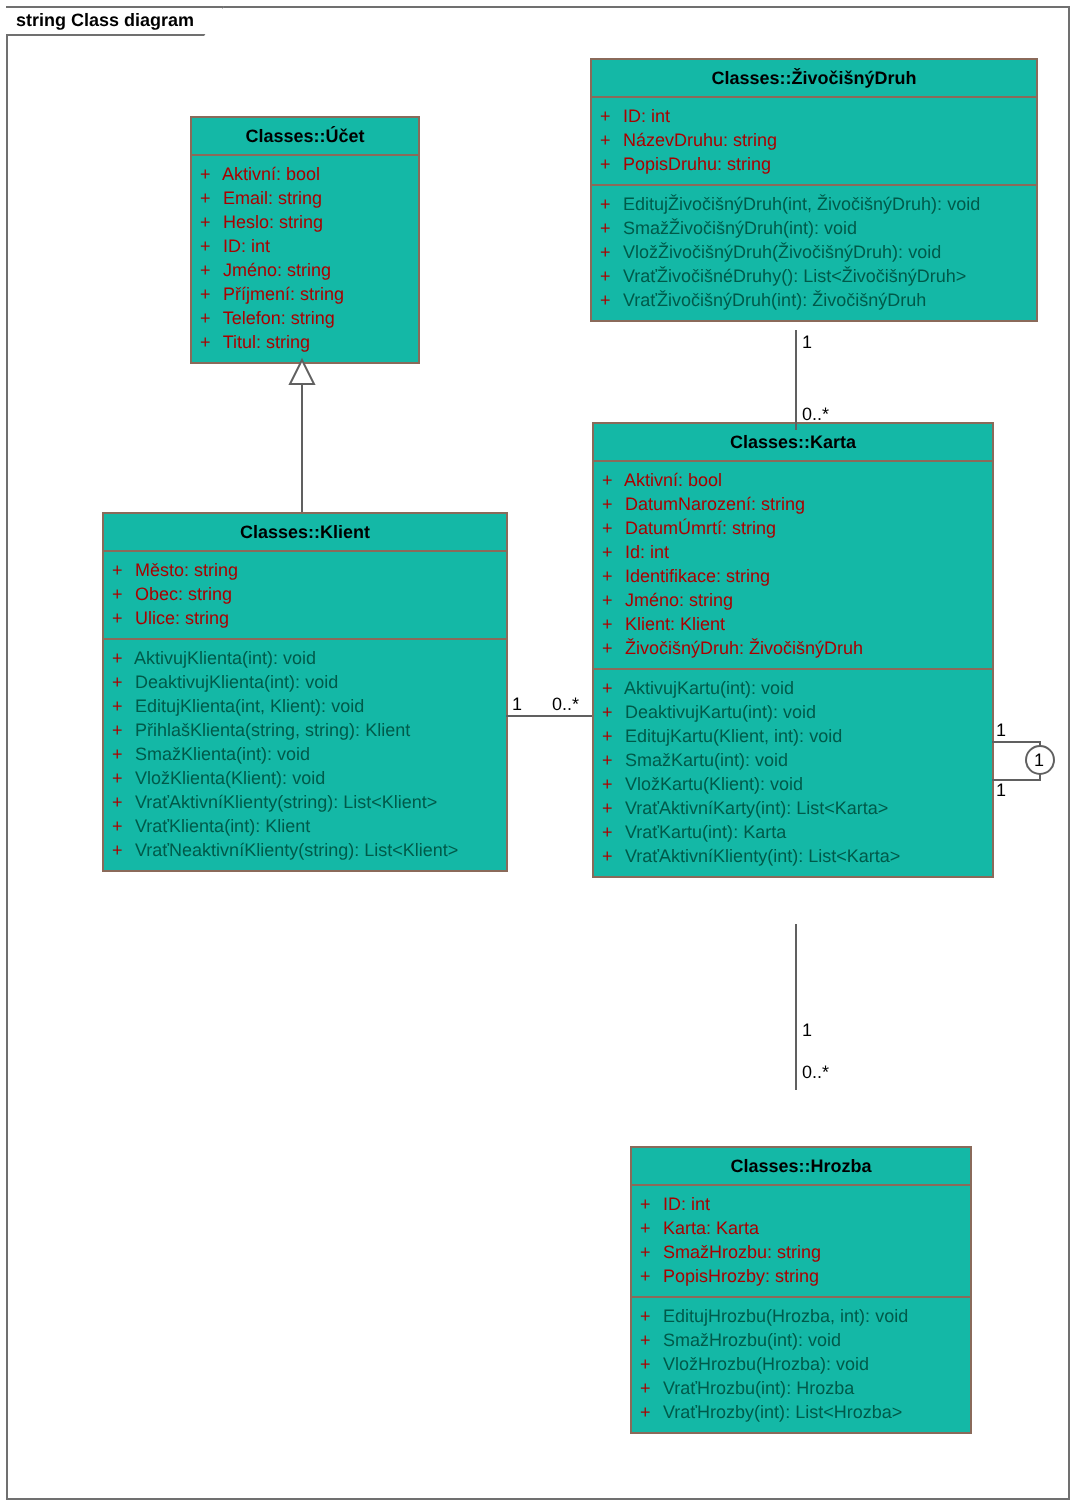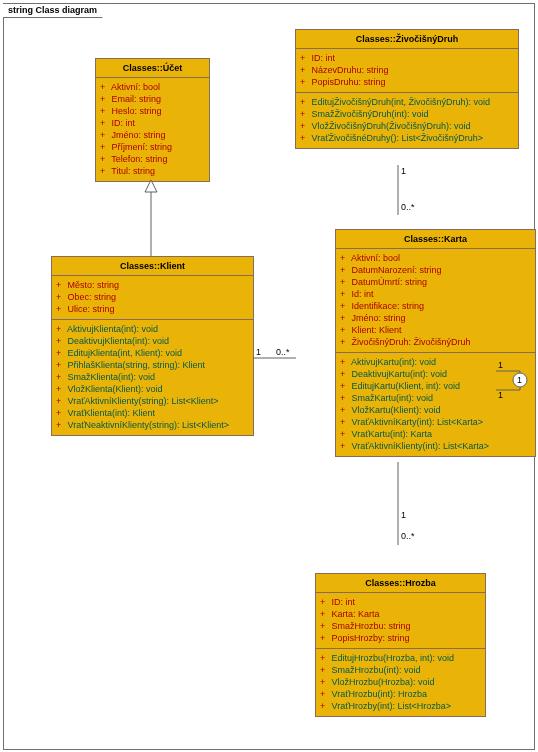--- a/index.html
+++ b/index.html
@@ -27,21 +27,21 @@
     border-left: 0;
     background: #fff;
     font-weight: bold;
     font-size: 9px;
     line-height: 13px;
     clip-path: polygon(0 0, 100% 0, calc(100% - 10px) 100%, 0 100%);
   }
   .cls {
     position: absolute;
     border: 1px solid #8a6a5a;
-    background: #eab308;
+    background: #14b8a6;
   }
   .cls .title {
     border-bottom: 1px solid #8a6a5a;
     text-align: center;
     font-weight: bold;
     padding: 4px 2px;
     font-size: 9px;
   }
   .cls .section {
     border-bottom: 1px solid #8a6a5a;
@@ -94,20 +94,21 @@
   <div class="section attrs">
       <div class="row attr"><span class="vis">+</span><span class="name"> ID</span><span class="name">: </span><span class="name">int</span></div>
       <div class="row attr"><span class="vis">+</span><span class="name"> NázevDruhu</span><span class="name">: </span><span class="name">string</span></div>
       <div class="row attr"><span class="vis">+</span><span class="name"> PopisDruhu</span><span class="name">: </span><span class="name">string</span></div>
     </div>
   <div class="section ops">
       <div class="row op"><span class="vis">+</span><span class="name"> EditujŽivočišnýDruh(int, ŽivočišnýDruh)</span><span class="name">: </span><span class="name">void</span></div>
       <div class="row op"><span class="vis">+</span><span class="name"> SmažŽivočišnýDruh(int)</span><span class="name">: </span><span class="name">void</span></div>
       <div class="row op"><span class="vis">+</span><span class="name"> VložŽivočišnýDruh(ŽivočišnýDruh)</span><span class="name">: </span><span class="name">void</span></div>
       <div class="row op"><span class="vis">+</span><span class="name"> VraťŽivočišnéDruhy()</span><span class="name">: </span><span class="name">List&lt;ŽivočišnýDruh&gt;</span></div>
+      <div class="row op"><span class="vis">+</span><span class="name"> VraťŽivočišnýDruh(int)</span><span class="name">: </span><span class="name">ŽivočišnýDruh</span></div>
     </div>
 </div>
 
 <div class="cls" id="cls-klient" style="left:51px; top:256px; width:201px;">
   <div class="title">Classes::Klient</div>
   <div class="section attrs">
       <div class="row attr"><span class="vis">+</span><span class="name"> Město</span><span class="name">: </span><span class="name">string</span></div>
       <div class="row attr"><span class="vis">+</span><span class="name"> Obec</span><span class="name">: </span><span class="name">string</span></div>
       <div class="row attr"><span class="vis">+</span><span class="name"> Ulice</span><span class="name">: </span><span class="name">string</span></div>
     </div>
@@ -117,21 +118,21 @@
       <div class="row op"><span class="vis">+</span><span class="name"> EditujKlienta(int, Klient)</span><span class="name">: </span><span class="name">void</span></div>
       <div class="row op"><span class="vis">+</span><span class="name"> PřihlašKlienta(string, string)</span><span class="name">: </span><span class="name">Klient</span></div>
       <div class="row op"><span class="vis">+</span><span class="name"> SmažKlienta(int)</span><span class="name">: </span><span class="name">void</span></div>
       <div class="row op"><span class="vis">+</span><span class="name"> VložKlienta(Klient)</span><span class="name">: </span><span class="name">void</span></div>
       <div class="row op"><span class="vis">+</span><span class="name"> VraťAktivníKlienty(string)</span><span class="name">: </span><span class="name">List&lt;Klient&gt;</span></div>
       <div class="row op"><span class="vis">+</span><span class="name"> VraťKlienta(int)</span><span class="name">: </span><span class="name">Klient</span></div>
       <div class="row op"><span class="vis">+</span><span class="name"> VraťNeaktivníKlienty(string)</span><span class="name">: </span><span class="name">List&lt;Klient&gt;</span></div>
     </div>
 </div>
 
-<div class="cls" id="cls-karta" style="left:296px; top:229px; width:199px;margin-left:39px;">
+<div class="cls" id="cls-karta" style="left:296px; top:211px; width:199px;">
   <div class="title">Classes::Karta</div>
   <div class="section attrs">
       <div class="row attr"><span class="vis">+</span><span class="name"> Aktivní</span><span class="name">: </span><span class="name">bool</span></div>
       <div class="row attr"><span class="vis">+</span><span class="name"> DatumNarození</span><span class="name">: </span><span class="name">string</span></div>
       <div class="row attr"><span class="vis">+</span><span class="name"> DatumÚmrtí</span><span class="name">: </span><span class="name">string</span></div>
       <div class="row attr"><span class="vis">+</span><span class="name"> Id</span><span class="name">: </span><span class="name">int</span></div>
       <div class="row attr"><span class="vis">+</span><span class="name"> Identifikace</span><span class="name">: </span><span class="name">string</span></div>
       <div class="row attr"><span class="vis">+</span><span class="name"> Jméno</span><span class="name">: </span><span class="name">string</span></div>
       <div class="row attr"><span class="vis">+</span><span class="name"> Klient</span><span class="name">: </span><span class="name">Klient</span></div>
       <div class="row attr"><span class="vis">+</span><span class="name"> ŽivočišnýDruh</span><span class="name">: </span><span class="name">ŽivočišnýDruh</span></div>

